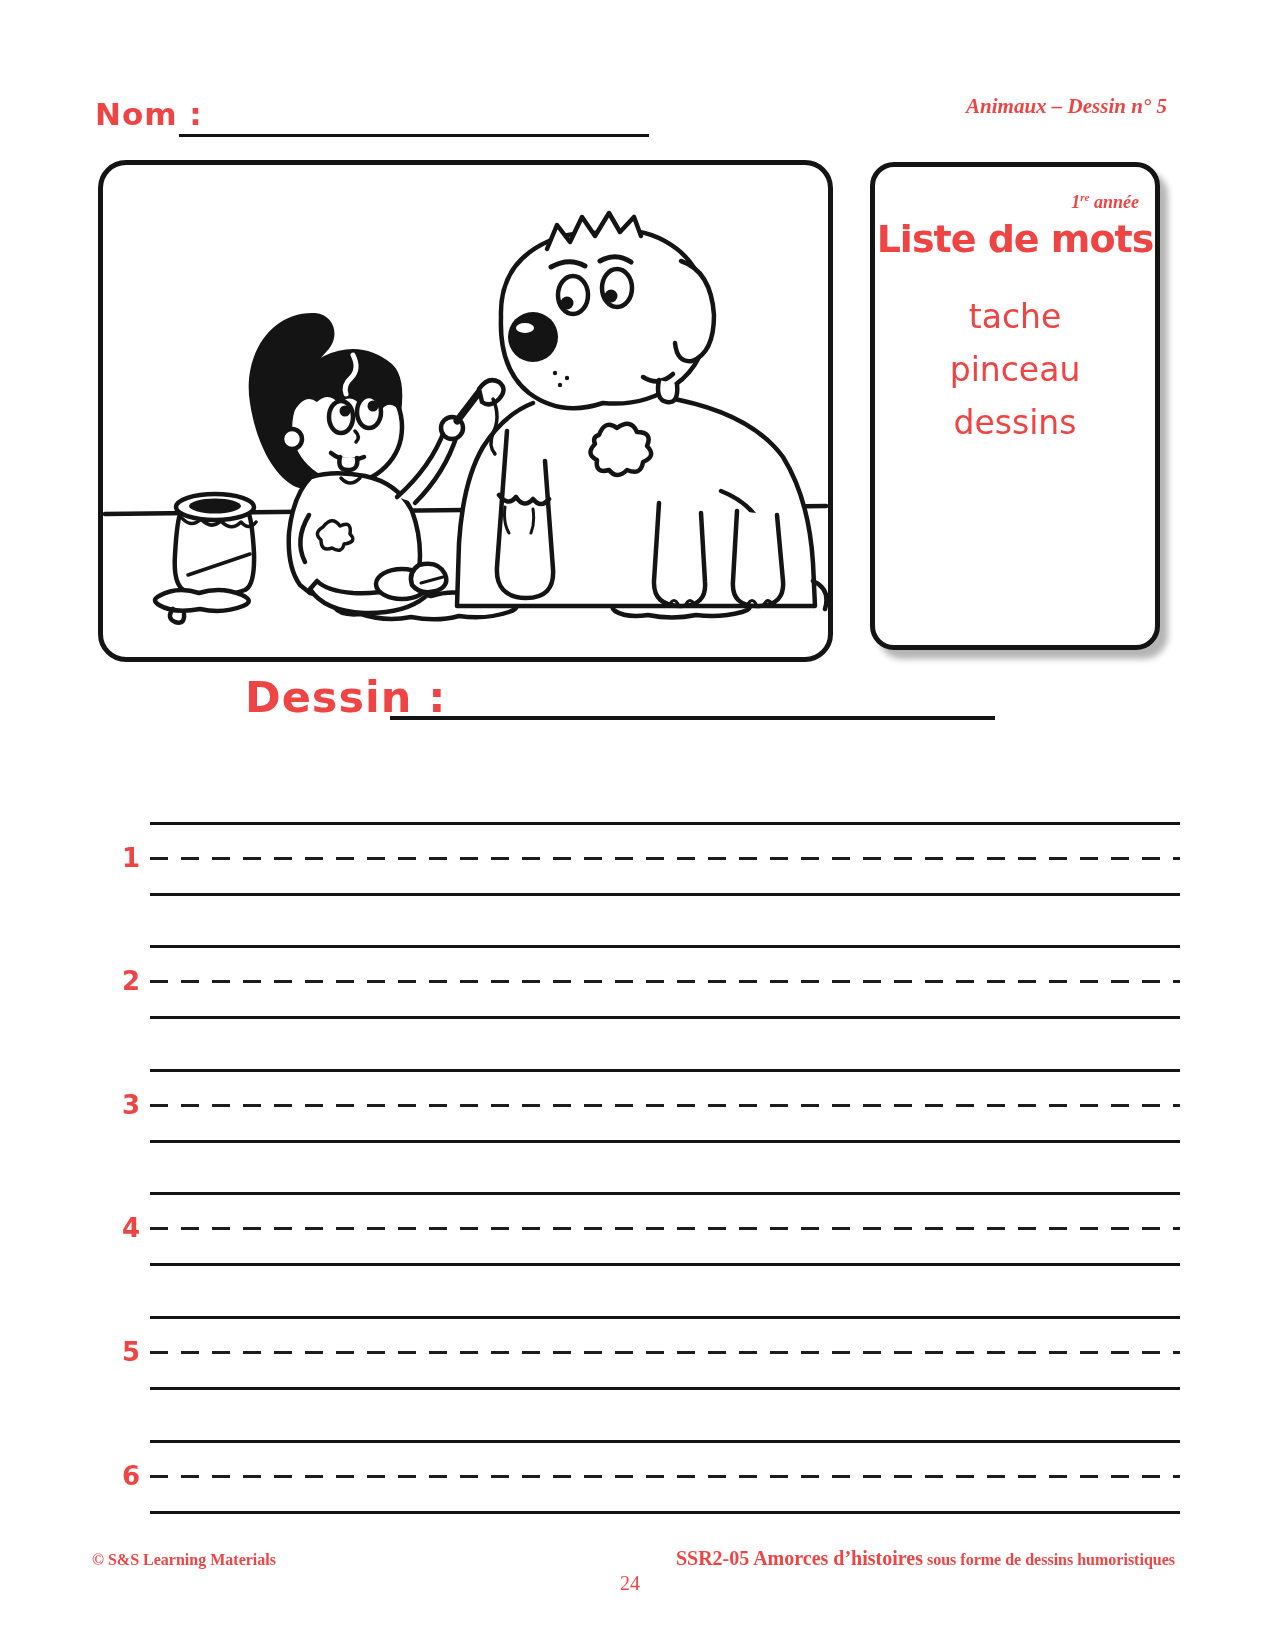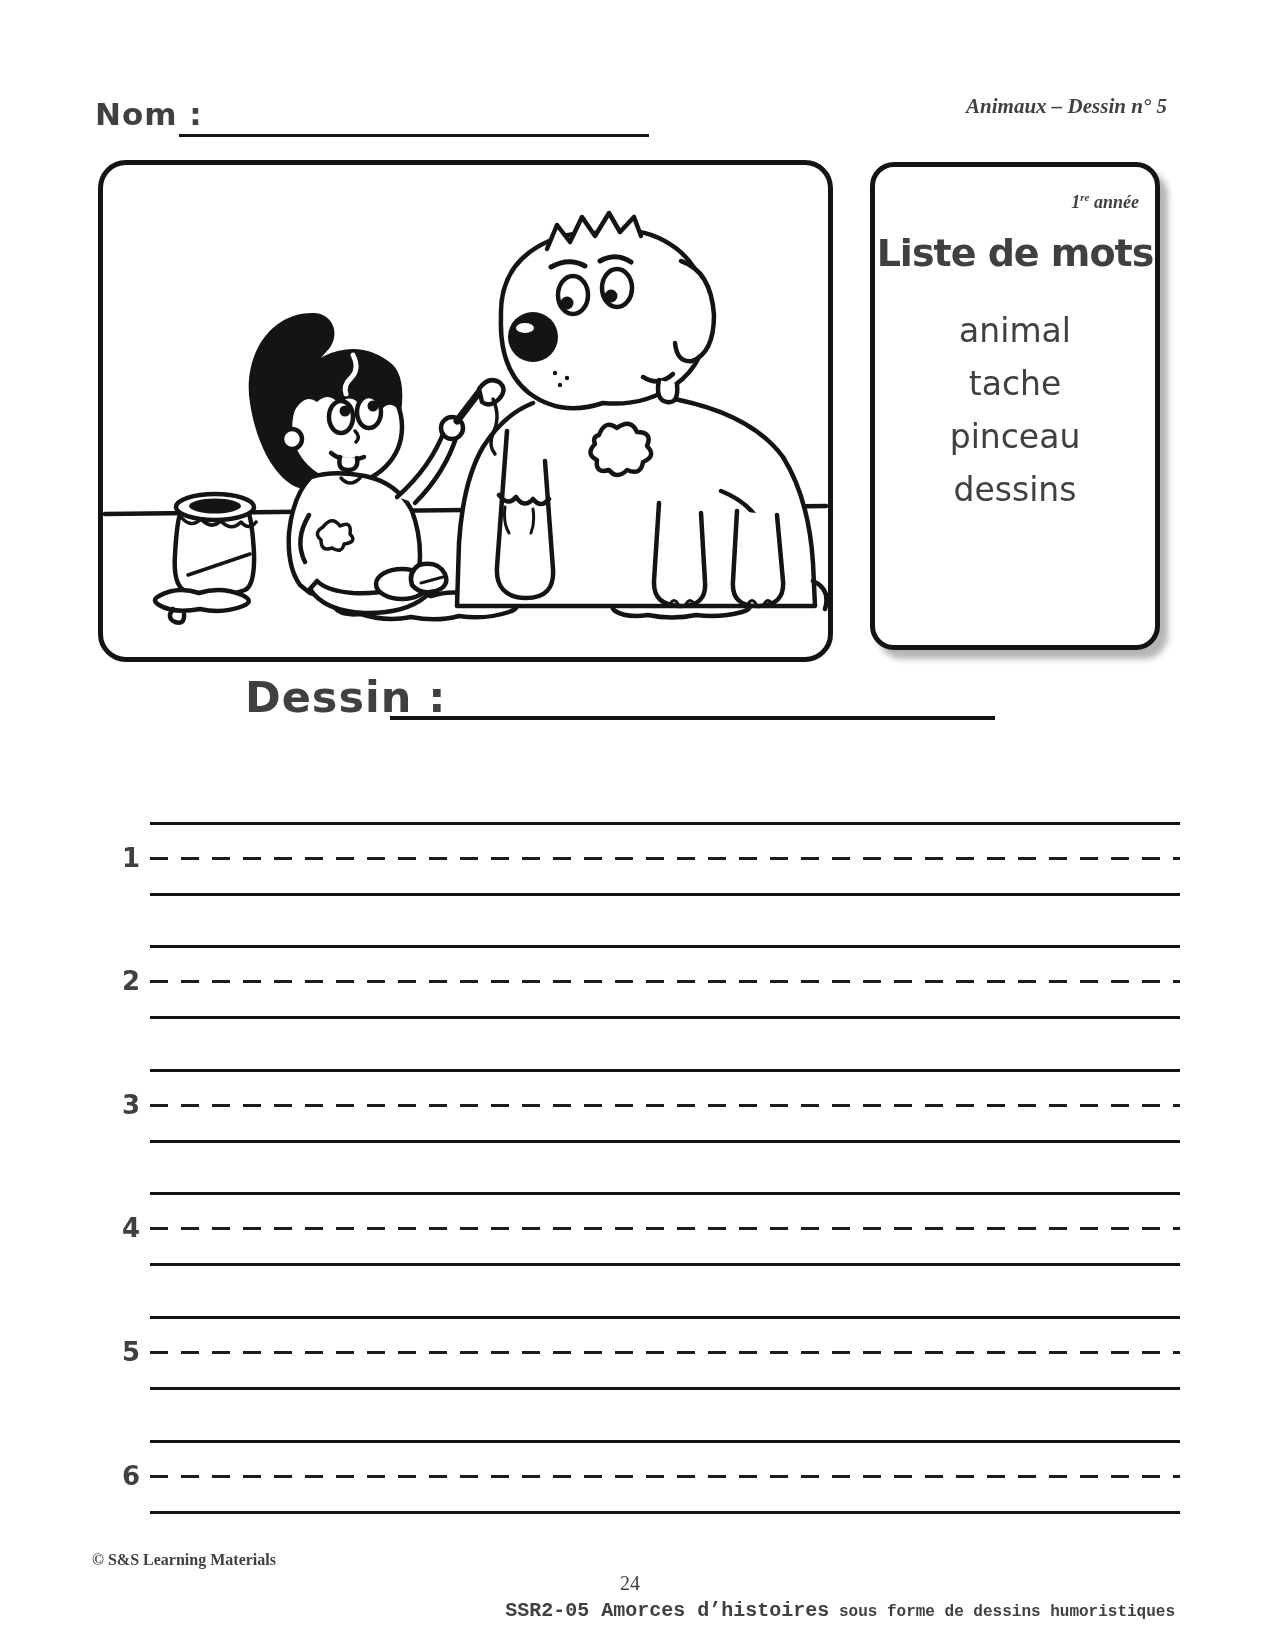--- a/index.html
+++ b/index.html
@@ -1,52 +1,52 @@
 <!DOCTYPE html>
 <html><head>
 <meta charset="utf-8">
 <style>
   html,body{margin:0;padding:0;background:#fff;}
   #page{position:relative;width:1275px;height:1650px;background:#ffffff;overflow:hidden;
-        font-family:"DejaVu Sans",sans-serif;color:#404040;}
+        font-family:"DejaVu Sans",sans-serif;color:#ef4444;}
   .serif{font-family:"Liberation Serif","DejaVu Serif",serif;}
   
   .nom-label{position:absolute;left:95px;top:96px;font-size:31px;font-weight:600;letter-spacing:1px;}
   .nom-line{position:absolute;left:179px;top:134px;width:470px;height:3px;background:#141414;}
   .topic{position:absolute;right:108px;top:94px;font-family:"Liberation Serif","DejaVu Serif",serif;
          font-weight:bold;font-style:italic;font-size:21px;}
   
   .frame{position:absolute;left:98px;top:160px;width:735px;height:502px;border:5px solid #141414;
          border-radius:28px;box-sizing:border-box;background:#fff;overflow:hidden;}
   .frame svg{display:block;width:100%;height:100%;}
   
   .wordbox{position:absolute;left:870px;top:162px;width:290px;height:488px;border:5px solid #141414;
            border-radius:24px;box-sizing:border-box;background:#fff;
            box-shadow:8px 9px 6px #b5b5b5;}
   .grade{text-align:right;padding:20px 16px 0 0;font-family:"Liberation Serif","DejaVu Serif",serif;
          font-weight:bold;font-style:italic;font-size:18px;line-height:20px;}
   .grade sup{font-size:11px;}
-  .wb-title{text-align:center;font-size:38px;font-weight:600;line-height:50px;margin-top:16px;
+  .wb-title{text-align:center;font-size:38px;font-weight:600;line-height:50px;margin-top:2px;
             letter-spacing:-1px;white-space:nowrap;}
   .wb-words{margin-top:26px;text-align:center;font-size:33px;font-weight:500;line-height:53px;}
   
   .titre-label{position:absolute;left:245px;top:672px;font-size:43px;font-weight:600;letter-spacing:1px;}
   .titre-line{position:absolute;left:390px;top:716px;width:605px;height:3.5px;background:#141414;}
   
   .group{position:absolute;left:150px;width:1030px;height:75px;}
   .lsolid{position:absolute;left:0;width:100%;height:3px;background:#141414;}
   .ldash{position:absolute;left:0;width:100%;height:3px;
          background:repeating-linear-gradient(90deg,#1c1c1c 0 18px,transparent 18px 31px);}
   .lnum{position:absolute;left:-38px;top:21px;width:28px;text-align:right;
         font-size:26px;font-weight:bold;}
   
   .f-copy{position:absolute;left:92px;top:1551px;font-family:"Liberation Serif","DejaVu Serif",serif;
           font-weight:bold;font-size:16px;}
   .f-page{position:absolute;left:620px;top:1572px;font-family:Liberation Serif, serif;font-size:20px;}
-  .f-code{position:absolute;right:100px;top:1599px;font-family:Liberation Mono, monospace;
+  .f-code{position:absolute;right:100px;top:1547px;font-family:Liberation Serif, serif;
           font-weight:bold;font-size:20px;white-space:nowrap;}
   .f-code .small{font-size:16px;}
 </style>
 </head>
 <body>
 
 <div id="page">
 
   <span class="nom-label">Nom :</span>
   <div class="nom-line"></div>
@@ -126,21 +126,20 @@
         <path d="M316 400 q19 -5 26 9 q5 12 -9 17 q-16 4 -24 -6 q-4 -13 7 -20 z" fill="#fff"></path>
         <path d="M318 418 l22 -6" stroke-width="3"></path>
       </g>
     </svg>
   </div>
 
   <div class="wordbox">
     <div class="grade"><span>1</span><sup>re</sup><span> année</span></div>
     <div class="wb-title">Liste de mots</div>
     <div class="wb-words">
-      <div>animal</div>
       <div>tache</div>
       <div>pinceau</div>
       <div>dessins</div>
     </div>
   </div>
 
   <span class="titre-label">Dessin :</span>
   <div class="titre-line"></div>
 
   <div class="group" style="top:822px">

